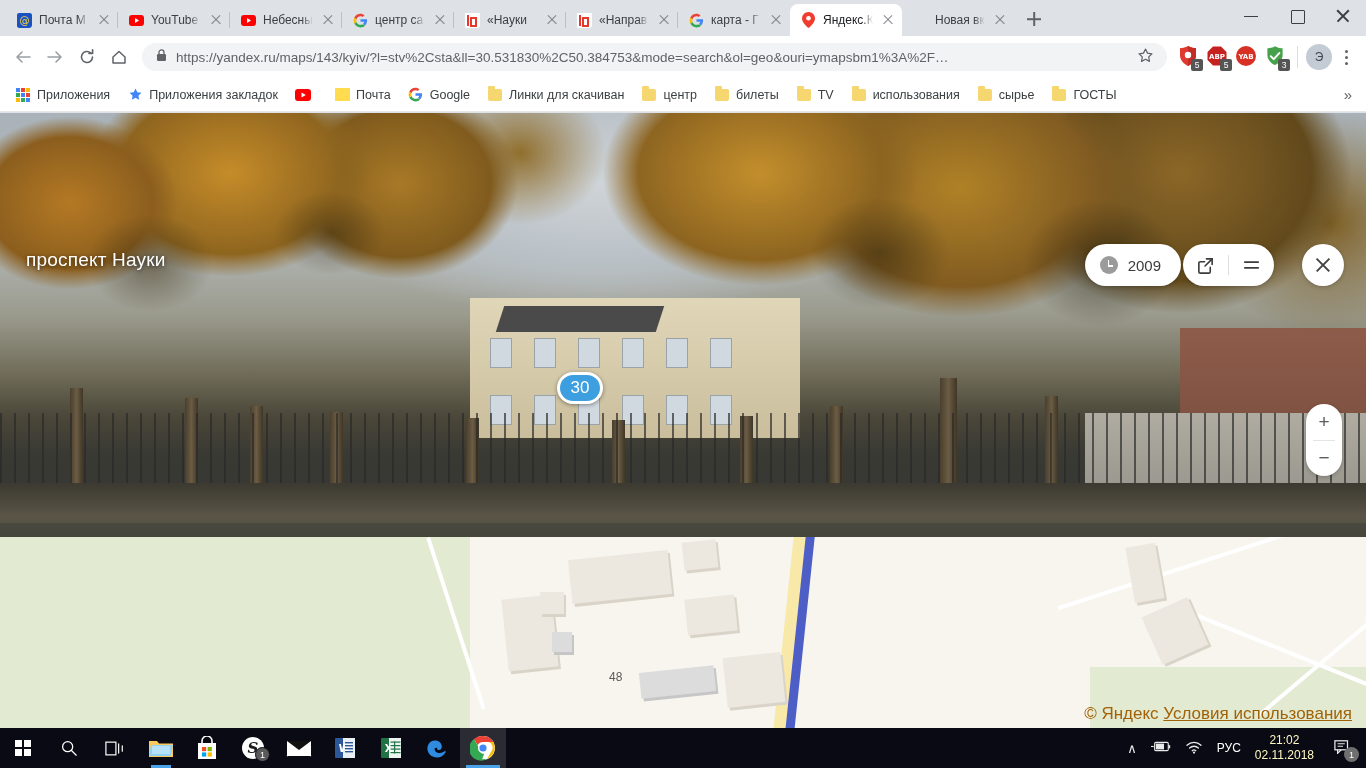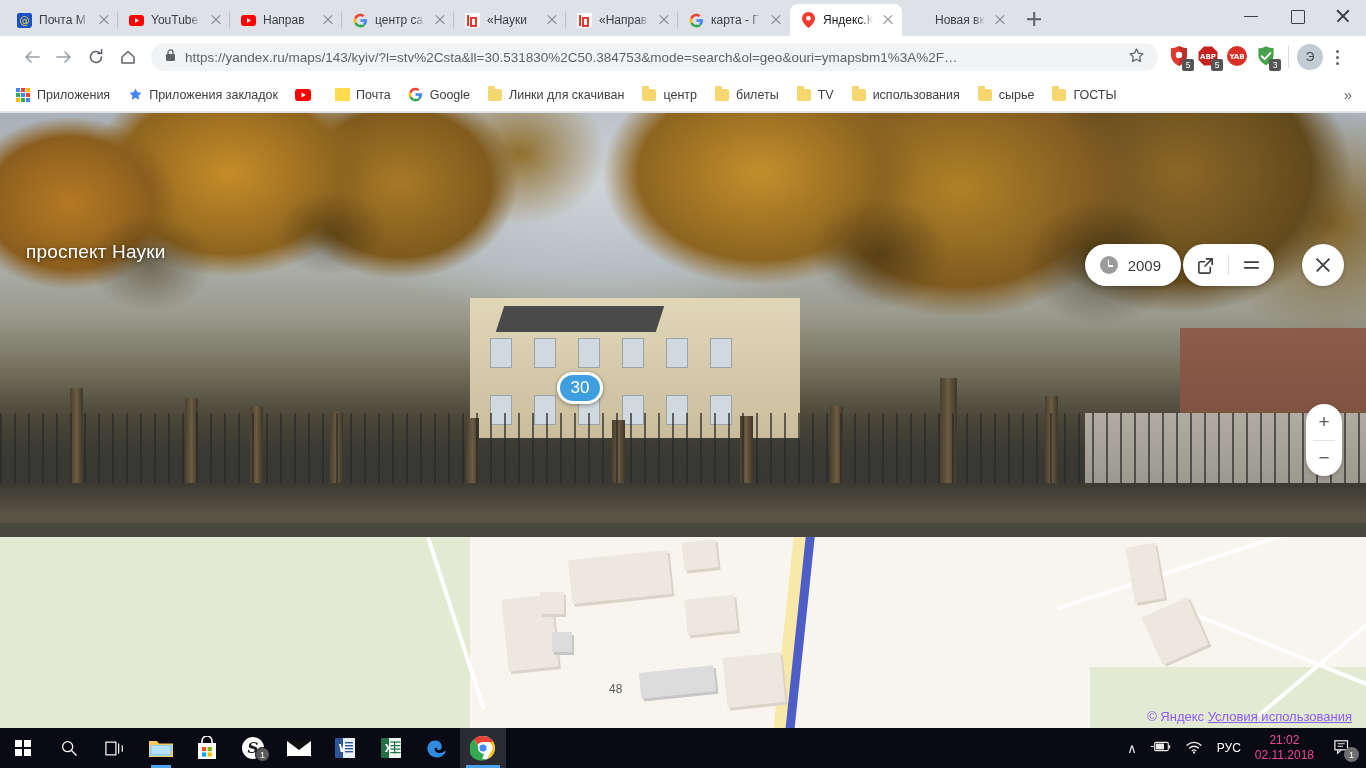--- a/index.html
+++ b/index.html
@@ -72,21 +72,21 @@
   .winbtn { width: 46px; height: 32px; position: relative; }
   .winmin::before { content:""; position:absolute; left:16px; top:16px; width:14px; height:1.4px; background:#3c4043; }
   .winmax::before { content:""; position:absolute; left:17px; top:10px; width:12px; height:12px; border:1.4px solid #3c4043; border-radius:1px; }
   .winclose::before, .winclose::after {
     content:""; position:absolute; left:15px; top:15px; width:16px; height:1.5px; background:#3c4043;
   }
   .winclose::before { transform: rotate(45deg); }
   .winclose::after  { transform: rotate(-45deg); }
 
   
-  .toolbar { height: 42px; background: #fff; display: flex; align-items: center; padding: 0 17px; gap: 2px; }
+  .toolbar { height: 42px; background: #fff; display: flex; align-items: center; padding: 0 8px; gap: 2px; }
   .navbtn { width: 30px; height: 30px; position: relative; flex: 0 0 30px; color: #5f6368; display:flex;align-items:center;justify-content:center; }
   .navbtn svg { display:block; }
   .omnibox {
     flex: 1 1 auto; height: 28px; background: #f1f3f4; border-radius: 14px;
     display: flex; align-items: center; padding: 0 12px 0 14px; margin: 0 6px;
     font-size: 13.5px; color: #5f6368; overflow: hidden; gap: 9px;
   }
   .lock { flex: 0 0 11px; }
   .urltext { white-space: nowrap; overflow: hidden; flex: 1 1 auto; }
   .star { flex: 0 0 18px; color: #5f6368; }
@@ -196,21 +196,21 @@
     position:absolute; inset:0;
     background:
       radial-gradient(ellipse 3px 2px at 120px 30px, rgba(200,160,70,.6), transparent),
       radial-gradient(ellipse 4px 2px at 300px 60px, rgba(200,160,70,.5), transparent),
       radial-gradient(ellipse 3px 2px at 500px 20px, rgba(210,170,80,.5), transparent),
       radial-gradient(ellipse 4px 3px at 760px 45px, rgba(200,160,70,.5), transparent),
       radial-gradient(ellipse 3px 2px at 1000px 30px, rgba(200,160,70,.45), transparent);
   }
 
   .street-label {
-    position:absolute; left:26px; top:128px; color:#fff; font-size:19px;
+    position:absolute; left:26px; top:136px; color:#fff; font-size:19px;
     text-shadow: 0 1px 4px rgba(0,0,0,.65); letter-spacing:.2px;
   }
 
   .house-marker {
     position:absolute; left:557px; top:259px;
     width: 46px; height: 32px; border-radius: 16px;
     background:#3e9fe0; border:3px solid #fff;
     box-shadow: 0 1px 4px rgba(0,0,0,.4);
     color:#fff; font-size:17px; display:flex; align-items:center; justify-content:center;
   }
@@ -264,38 +264,38 @@
   .road-grey {
     position:absolute; background:#fff; height:4px;
   }
   .bldg {
     position:absolute; background:#ece7df;
     box-shadow: 2px 3px 0 #d9d3c8;
   }
   .bldg.grey { background:#dcdcdc; box-shadow: 2px 3px 0 #c6c6c6; }
   .bldg-num { position:absolute; font-size:12px; color:#5a5a5a; }
   .copyright {
-    position:absolute; right:14px; bottom:4px; font-size:13px; color:#8b5cf6;
+    position:absolute; right:14px; bottom:4px; font-size:17px; color:#a16207;
   }
   .copyright u { text-decoration: underline; }
 
   
   .taskbar { position:absolute; left:0; top:728px; width:1366px; height:40px; background:#0a0a14; display:flex; align-items:center; }
   .tb-item { width:46px; height:40px; display:flex; align-items:center; justify-content:center; position:relative; }
   .tb-item.active { background:#2b2b33; }
   .tb-item.active::after { content:""; position:absolute; left:6px; bottom:0; width:34px; height:3px; background:#4aa3e8; }
   .tb-open::after { content:""; position:absolute; left:13px; bottom:0; width:20px; height:3px; background:#4aa3e8; }
   .tb-badge {
     position:absolute; right:6px; bottom:6px; width:15px; height:15px; border-radius:50%;
     background:#5a5a5a; color:#fff; font-size:9px; display:flex; align-items:center; justify-content:center;
     border:1px solid #0a0a14;
   }
   .tray { margin-left:auto; display:flex; align-items:center; gap:14px; padding-right:8px; color:#fff; font-size:12px; }
   .tray-ico { color:#e8e8e8; font-size:13px; }
-  .clockbox { text-align:center; line-height:15px; font-size:12px; color:#ec4899; }
+  .clockbox { text-align:center; line-height:15px; font-size:12px; color:#fef9c3; }
   .notif { width:30px; height:40px; display:flex; align-items:center; justify-content:center; position:relative; }
   .notif-badge {
     position:absolute; right:-1px; bottom:6px; width:15px; height:15px; border-radius:50%;
     background:#6f6f6f; color:#fff; font-size:9px; display:flex; align-items:center; justify-content:center;
   }
   .win-logo { display:grid; grid-template-columns:7px 7px; grid-template-rows:7px 7px; gap:2px; }
   .win-logo span { background:#fff; }
 </style>
 </head>
 <body>
@@ -328,21 +328,21 @@
         <span class="tab-close"></span>
       </div>
 
       <div class="tab inactive">
         <span class="tab-fav">
           <svg width="15" height="11" viewBox="0 0 15 11">
               <rect width="15" height="11" rx="3" fill="#FF0000"></rect>
               <polygon points="6,3 6,8 10,5.5" fill="#fff"></polygon>
             </svg>
         </span>
-        <span class="tab-title">Направ</span>
+        <span class="tab-title">Небесны</span>
         <span class="tab-close"></span>
       </div>
 
       <div class="tab inactive">
         <span class="tab-fav">
           <svg width="15" height="15" viewBox="0 0 48 48">
               <path fill="#4285F4" d="M45 24c0-1.6-.1-2.7-.4-3.9H24v7.5h12c-.2 2-1.5 5-4.4 7l6.7 5.2C42.2 36.2 45 30.6 45 24z"></path>
               <path fill="#34A853" d="M24 46c5.9 0 10.9-1.9 14.5-5.2l-6.7-5.2c-1.8 1.3-4.3 2.2-7.8 2.2-6 0-11-4-12.8-9.4l-7 5.4C7.8 41 15.3 46 24 46z"></path>
               <path fill="#FBBC05" d="M11.2 28.4c-.5-1.4-.8-2.9-.8-4.4s.3-3 .8-4.4l-7-5.4C2.8 17 2 20.4 2 24s.8 7 2.2 9.8l7-5.4z"></path>
               <path fill="#EA4335" d="M24 10.4c3.4 0 5.7 1.5 7 2.7l5.9-5.8C33.3 4 28.9 2 24 2 15.3 2 7.8 7 4.2 14.2l7 5.4C13 14.4 18 10.4 24 10.4z"></path>
@@ -690,21 +690,21 @@
 
         <div class="road-y"></div>
         <div class="route-blue"></div>
 
         <div class="road-grey" style="left:1050px; top:20px; width:320px; transform:rotate(-18deg);"></div>
         <div class="road-grey" style="left:1180px; top:110px; width:200px; transform:rotate(22deg);"></div>
         <div class="road-grey" style="left:1240px; top:125px; width:160px; transform:rotate(-40deg);"></div>
         <div class="road-grey" style="left:430px; top:0px; width:180px; transform:rotate(72deg); transform-origin:left top;"></div>
 
         <div class="bldg" style="left:570px; top:18px;  width:100px; height:44px; transform:rotate(-6deg);"></div>
-        <span class="bldg-num" style="left:609px; top:145px;">48</span>
+        <span class="bldg-num" style="left:609px; top:133px;">48</span>
         <div class="bldg" style="left:683px; top:4px;   width:34px; height:28px; transform:rotate(-6deg);"></div>
         <div class="bldg" style="left:686px; top:60px;  width:50px; height:36px; transform:rotate(-6deg);"></div>
         <div class="bldg" style="left:725px; top:118px; width:58px; height:50px; transform:rotate(-6deg);"></div>
         <div class="bldg grey" style="left:640px; top:132px; width:75px; height:26px; transform:rotate(-6deg);"></div>
         <div class="bldg" style="left:505px; top:60px;  width:50px; height:72px; transform:rotate(-6deg);"></div>
         <div class="bldg" style="left:540px; top:55px;  width:24px; height:22px;"></div>
         <div class="bldg grey" style="left:552px; top:95px; width:20px; height:20px;"></div>
         <div class="bldg" style="left:1130px; top:8px;  width:30px; height:56px; transform:rotate(-10deg);"></div>
         <div class="bldg" style="left:1150px; top:68px; width:50px; height:52px; transform:rotate(-24deg);"></div>
 

